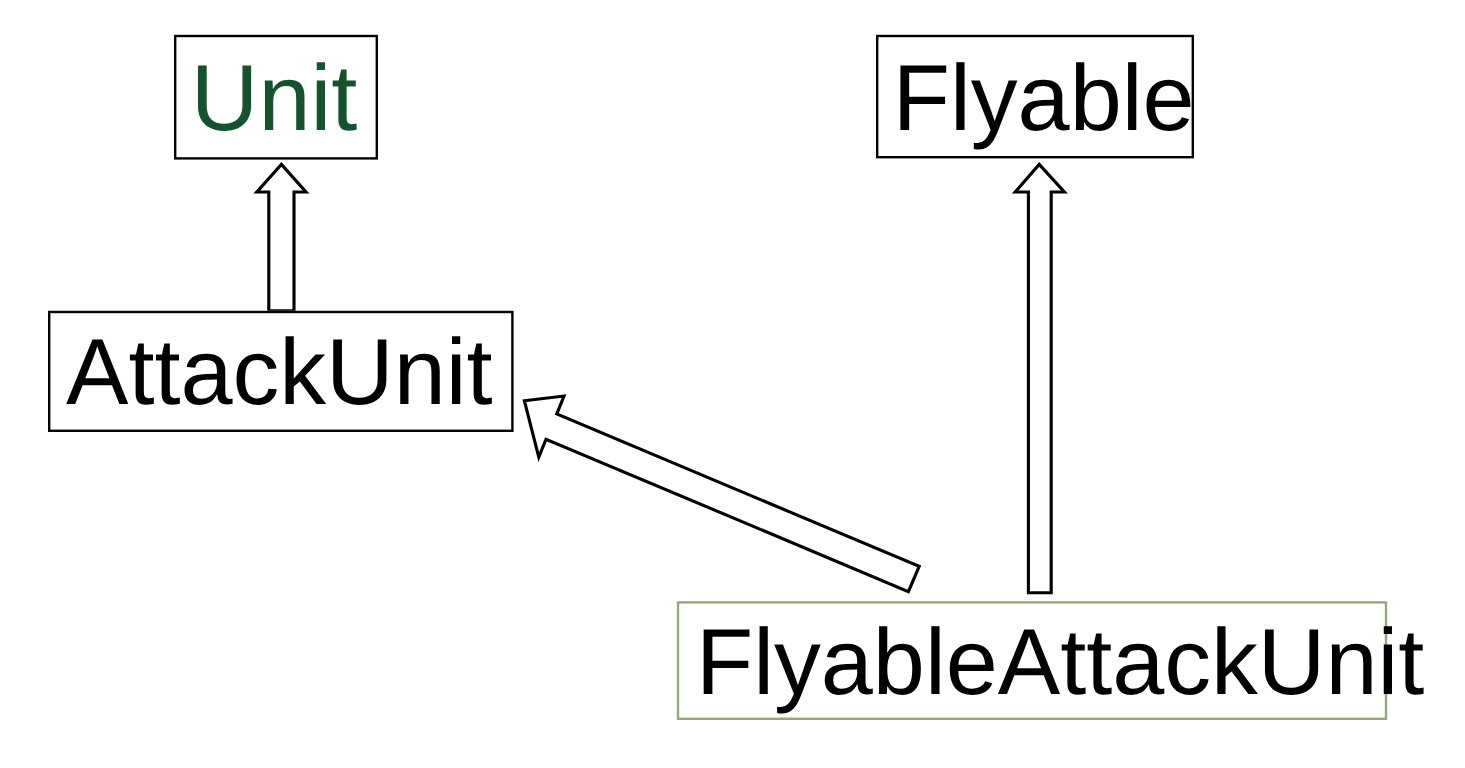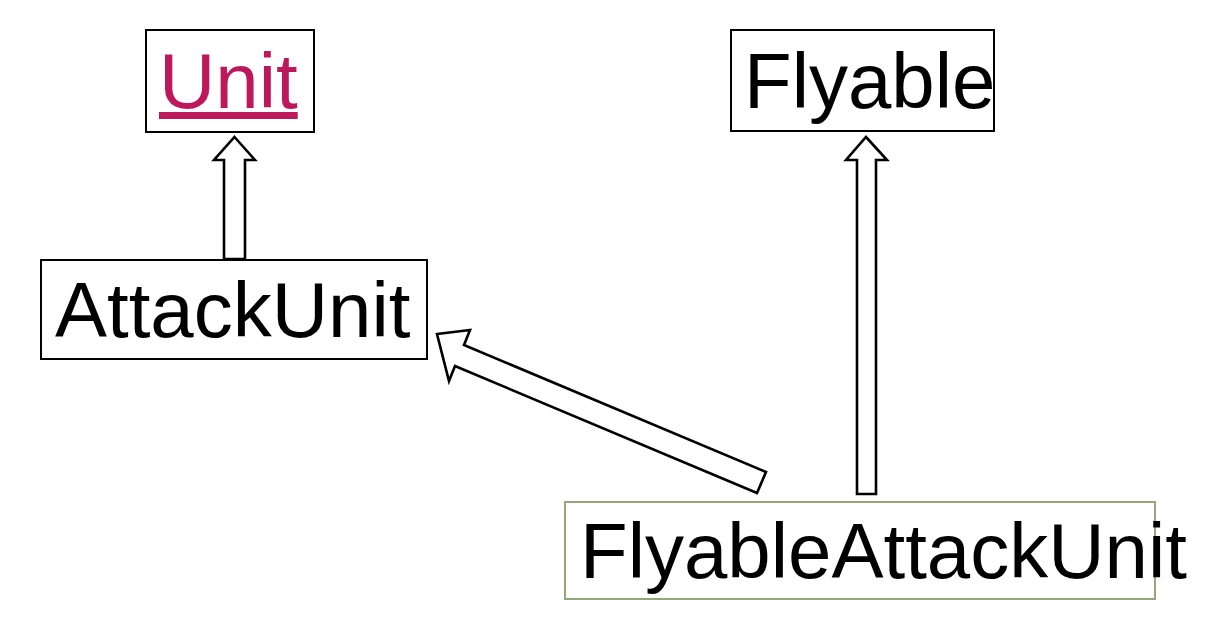--- a/index.html
+++ b/index.html
@@ -53,21 +53,21 @@
   <svg id="diagram-svg" viewBox="0 0 1221 640">
 
     <polygon points="234.5,137 255,160 245,160 245,259 224,259 224,160 214,160" fill="#ffffff" stroke="#000000" stroke-width="2.6" stroke-linejoin="miter"></polygon>
 
     <polygon points="866,137 887,160 876,160 876,494 857,494 857,160 846,160" fill="#ffffff" stroke="#000000" stroke-width="2.6" stroke-linejoin="miter"></polygon>
 
     <polygon points="437,334 470,330 464,345 766,472 757,493 455,366 449,381" fill="#ffffff" stroke="#000000" stroke-width="2.6" stroke-linejoin="miter"></polygon>
   </svg>
 
   <div class="node-box" id="node-unit" style="left: 145px; top: 29px; width: 170px; height: 104px; border: 2px solid rgb(0, 0, 0); padding-left: 12px;">
-    <span class="node-label" style="font-size: 78px; color: #be185d; text-decoration: underline;">Unit</span>
+    <span class="node-label" style="font-size: 78px; color: #14532d;">Unit</span>
   </div>
 
   <div class="node-box" id="node-attackunit" style="left: 40px; top: 259px; width: 388px; height: 101px; border: 2px solid rgb(0, 0, 0); padding-left: 13px;">
     <span class="node-label" style="font-size: 78px; color: rgb(0, 0, 0);">AttackUnit</span>
   </div>
 
   <div class="node-box" id="node-flyable" style="left: 730px; top: 29px; width: 265px; height: 103px; border: 2px solid rgb(0, 0, 0); padding-left: 12px;">
     <span class="node-label" style="font-size: 78px; color: rgb(0, 0, 0);">Flyable</span>
   </div>
 

